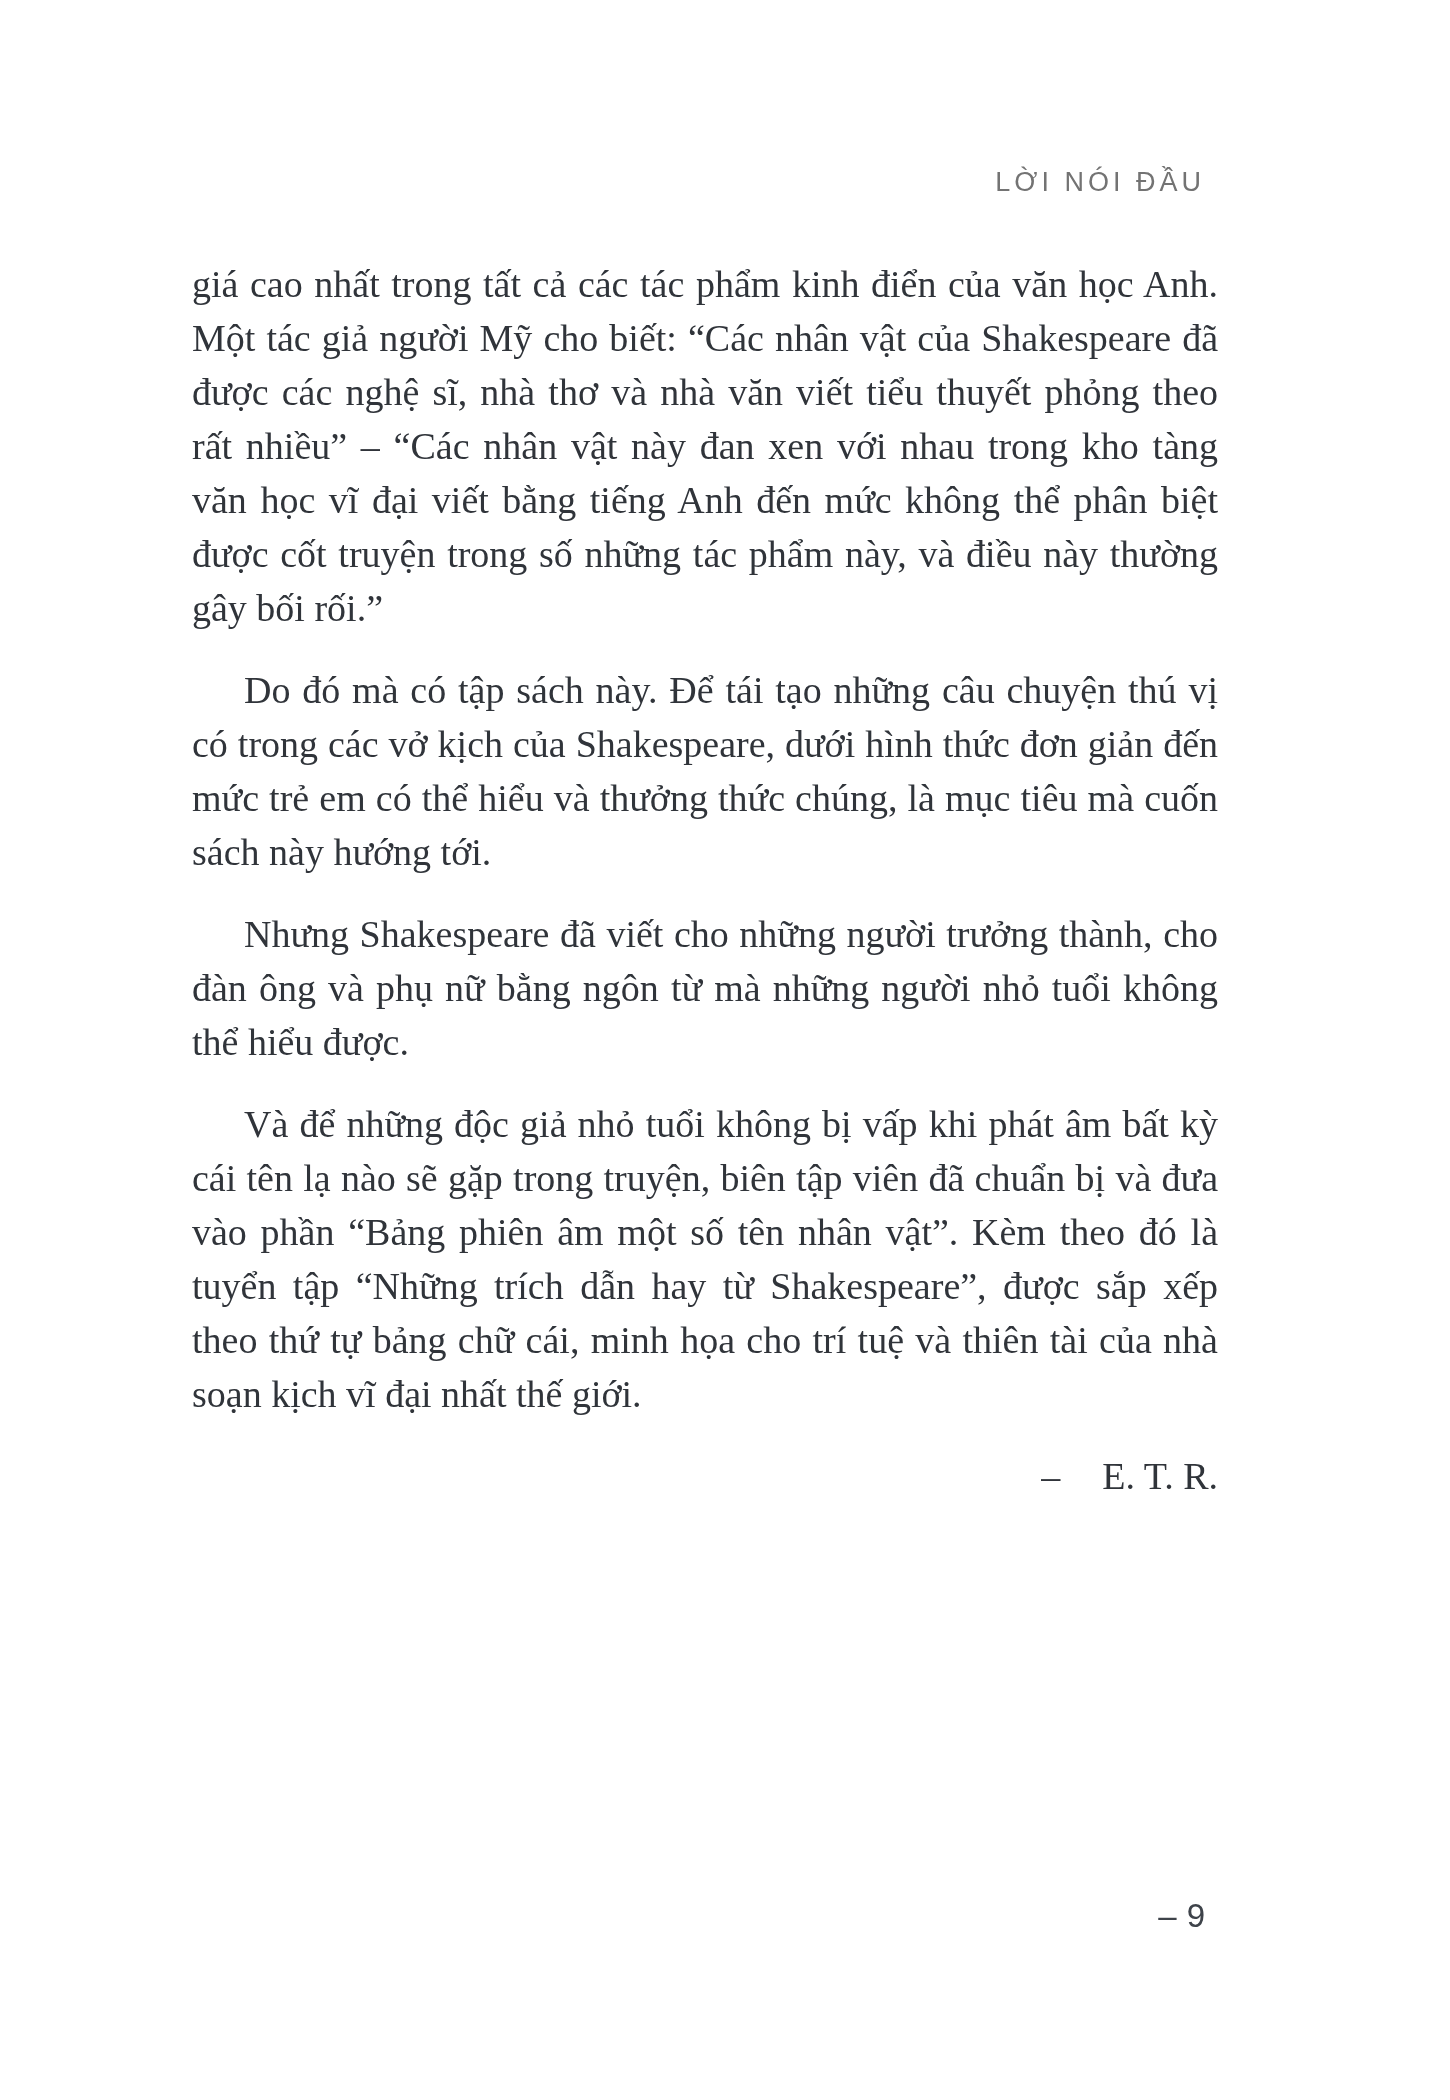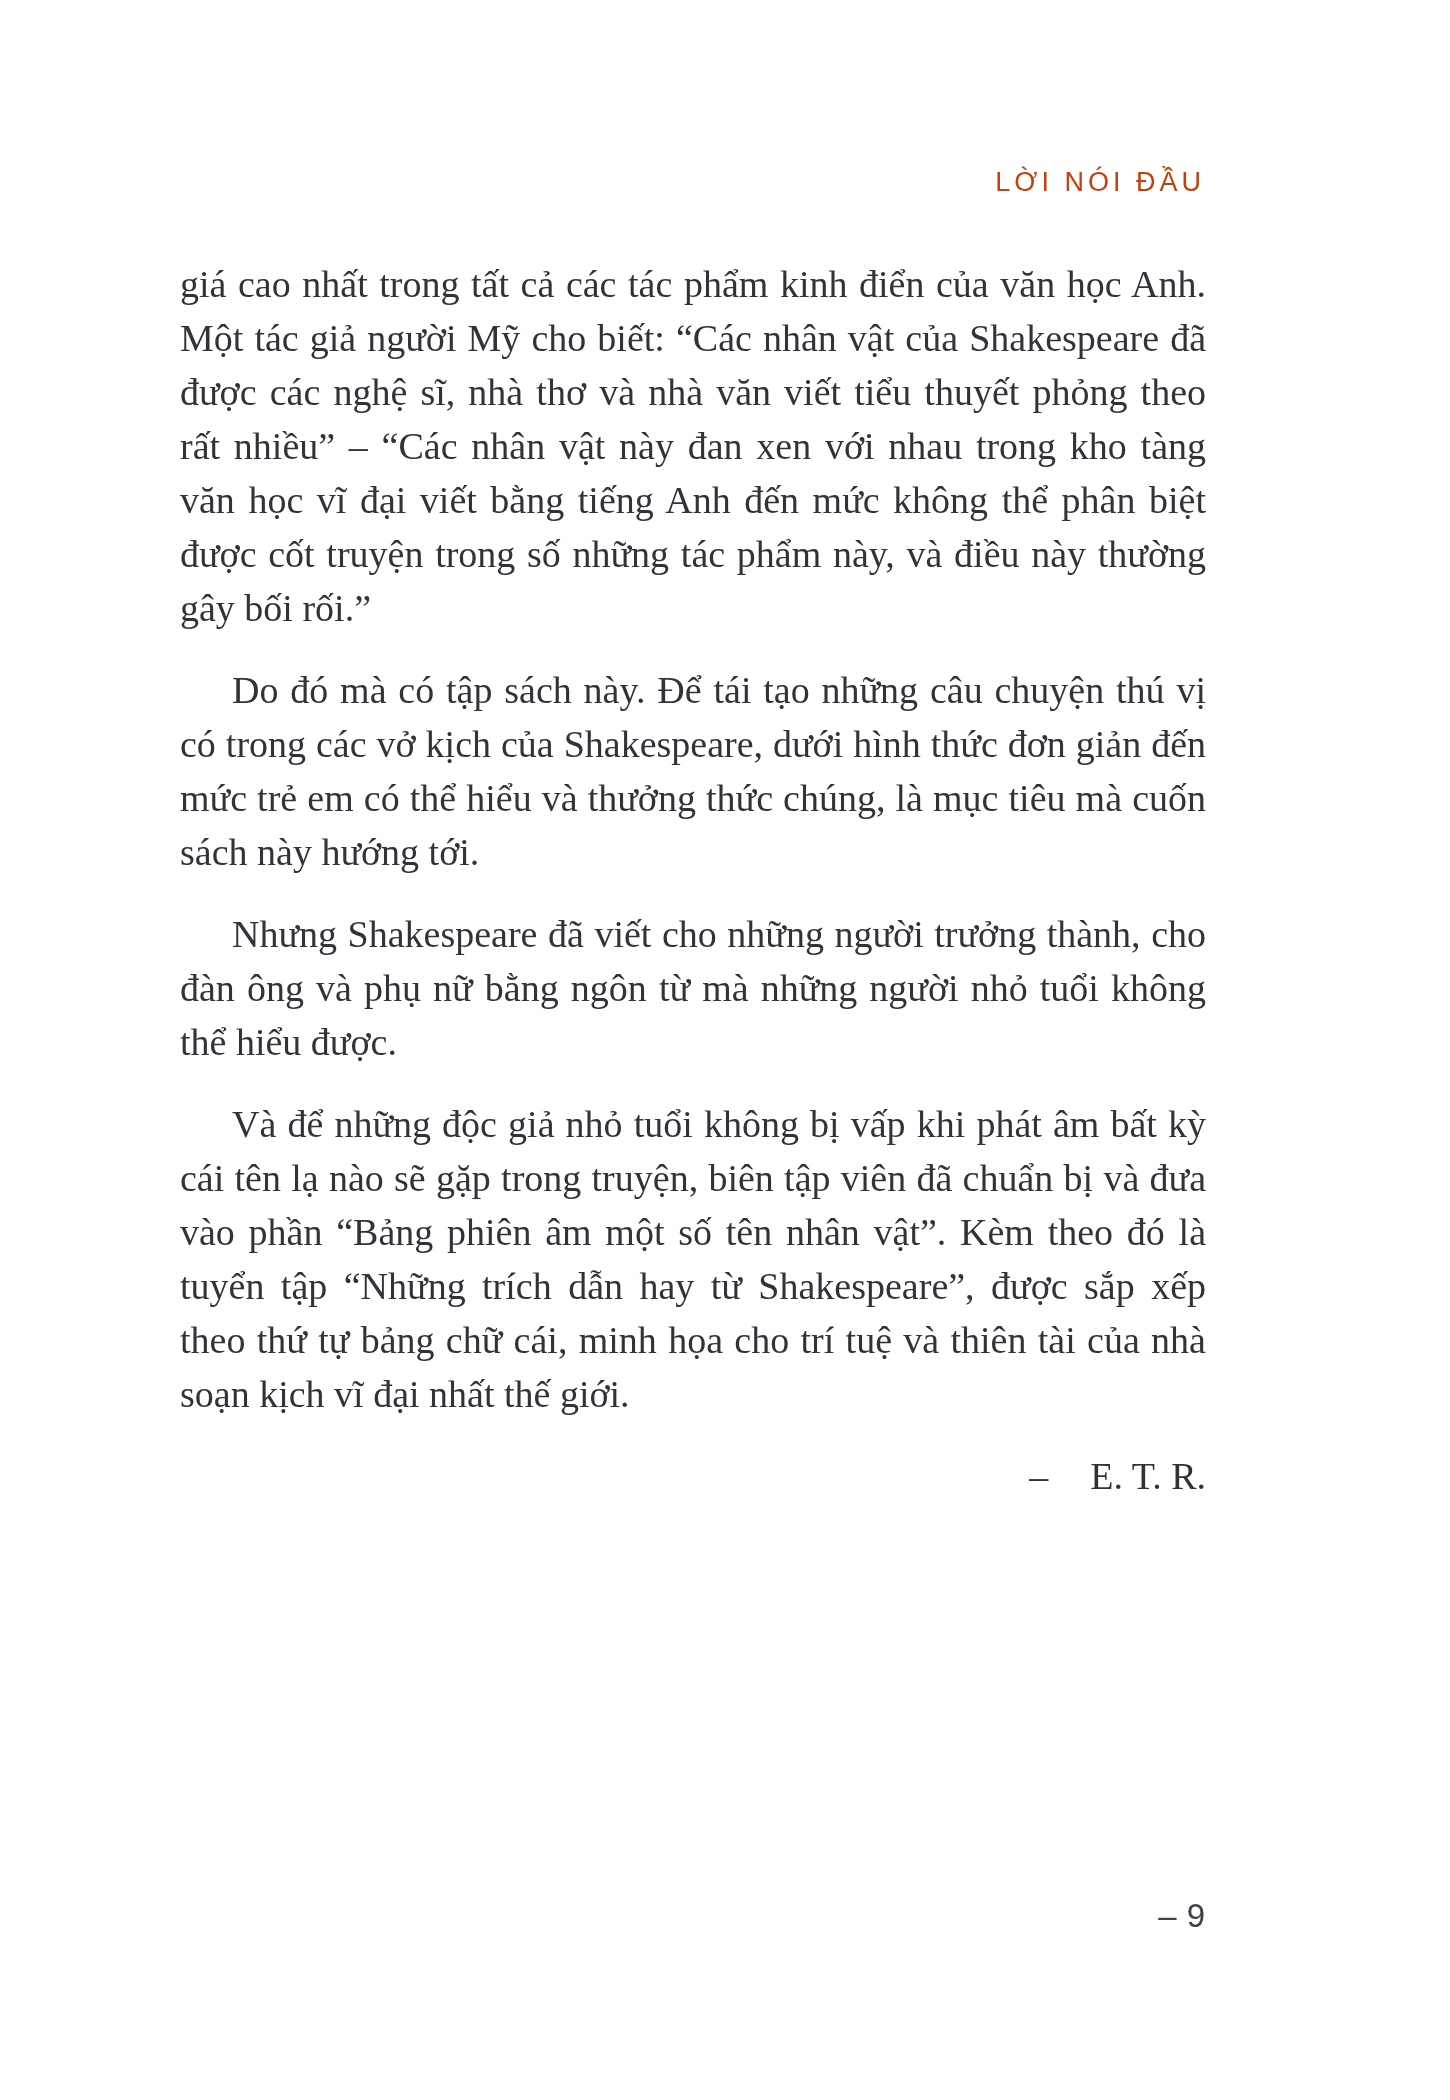--- a/index.html
+++ b/index.html
@@ -15,27 +15,27 @@
   }
 
   .running-head {
     position: absolute;
     top: 167px;
     right: 245px;
     font-family: "Liberation Sans", "DejaVu Sans", sans-serif;
     font-weight: 400;
     font-size: 27px;
     letter-spacing: 4px;
-    color: #c2410c;
+    color: #737373;
     white-space: nowrap;
   }
 
   .text-column {
     position: absolute;
-    left: 180px;
+    left: 192px;
     top: 257px;
     width: 1026px;
     font-size: 38px;
     line-height: 54px;
     color: #30343a;
     text-align: justify;
   }
 
   .text-column p {
     margin: 0 0 28px 0;

